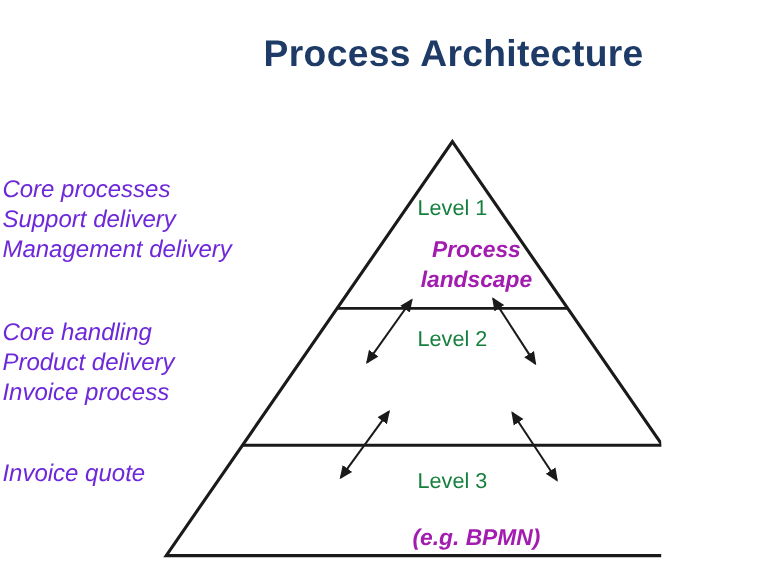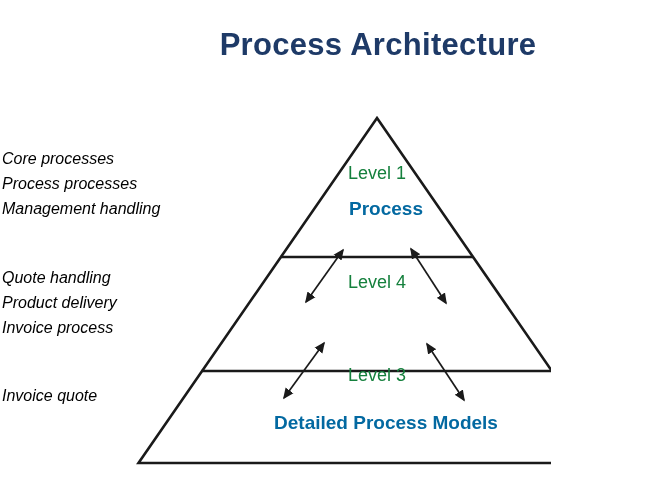--- a/index.html
+++ b/index.html
@@ -20,23 +20,23 @@
     white-space: nowrap;
     font-size: 31px;
     font-weight: 700;
     color: #1e3a67;
     letter-spacing: 0.3px;
   }
   .annot {
     position: absolute;
     left: 2px;
     font-style: italic;
-    font-size: 16px;
+    font-size: 20px;
     line-height: 25px;
-    color: #000000;
+    color: #6d28d9;
     white-space: nowrap;
   }
   .annot-1 { top: 146px; }
   .annot-2 { top: 265px; }
   .annot-3 { top: 383px; }
   svg.pyramid {
     position: absolute;
     top: 0; left: 0;
     width: 647px; height: 477px;
   }
@@ -58,44 +58,45 @@
     position: absolute;
     left: 377px;
     transform: translateX(-50%);
     white-space: nowrap;
     font-size: 18px;
     line-height: 20px;
     color: #15803d;
   }
   .band {
     position: absolute;
-    left: 386px;
+    left: 397px;
     transform: translateX(-50%);
     white-space: nowrap;
     font-size: 19px;
     line-height: 25px;
     font-weight: 700;
-    color: #0369a1;
+    color: #a21caf;
+    font-style: italic;
   }
 </style>
 </head>
 <body>
 
 <div class="slide">
 
   <div class="title">Process Architecture</div>
 
   <div class="annot annot-1">
     <div>Core processes</div>
-    <div>Process processes</div>
-    <div>Management handling</div>
+    <div>Support delivery</div>
+    <div>Management delivery</div>
   </div>
 
   <div class="annot annot-2">
-    <div>Quote handling</div>
+    <div>Core handling</div>
     <div>Product delivery</div>
     <div>Invoice process</div>
   </div>
 
   <div class="annot annot-3">
     <div>Invoice quote</div>
   </div>
 
   <svg class="pyramid" viewBox="0 0 647 477" aria-hidden="true">
     <defs>
@@ -110,19 +111,20 @@
     <line class="divider" x1="201.5" y1="371" x2="552" y2="371"></line>
 
     <line class="arrow" x1="343" y1="250" x2="306" y2="302" marker-start="url(#ah)" marker-end="url(#ah)"></line>
     <line class="arrow" x1="411" y1="249" x2="446" y2="303" marker-start="url(#ah)" marker-end="url(#ah)"></line>
     <line class="arrow" x1="324" y1="343" x2="284" y2="398" marker-start="url(#ah)" marker-end="url(#ah)"></line>
     <line class="arrow" x1="427" y1="344" x2="464" y2="400" marker-start="url(#ah)" marker-end="url(#ah)"></line>
   </svg>
 
   <div class="lvl" style="top:163px">Level 1</div>
   <div class="band" style="top:196px">Process</div>
+  <div class="band" style="top:221px">landscape</div>
 
-  <div class="lvl" style="top:272px">Level 4</div>
+  <div class="lvl" style="top:272px">Level 2</div>
 
-  <div class="lvl" style="top:365px">Level 3</div>
-  <div class="band" style="top:410px">Detailed Process Models</div>
+  <div class="lvl" style="top:391px">Level 3</div>
+  <div class="band" style="top:436px">(e.g. BPMN)</div>
 
 </div>
 
 </body></html>

